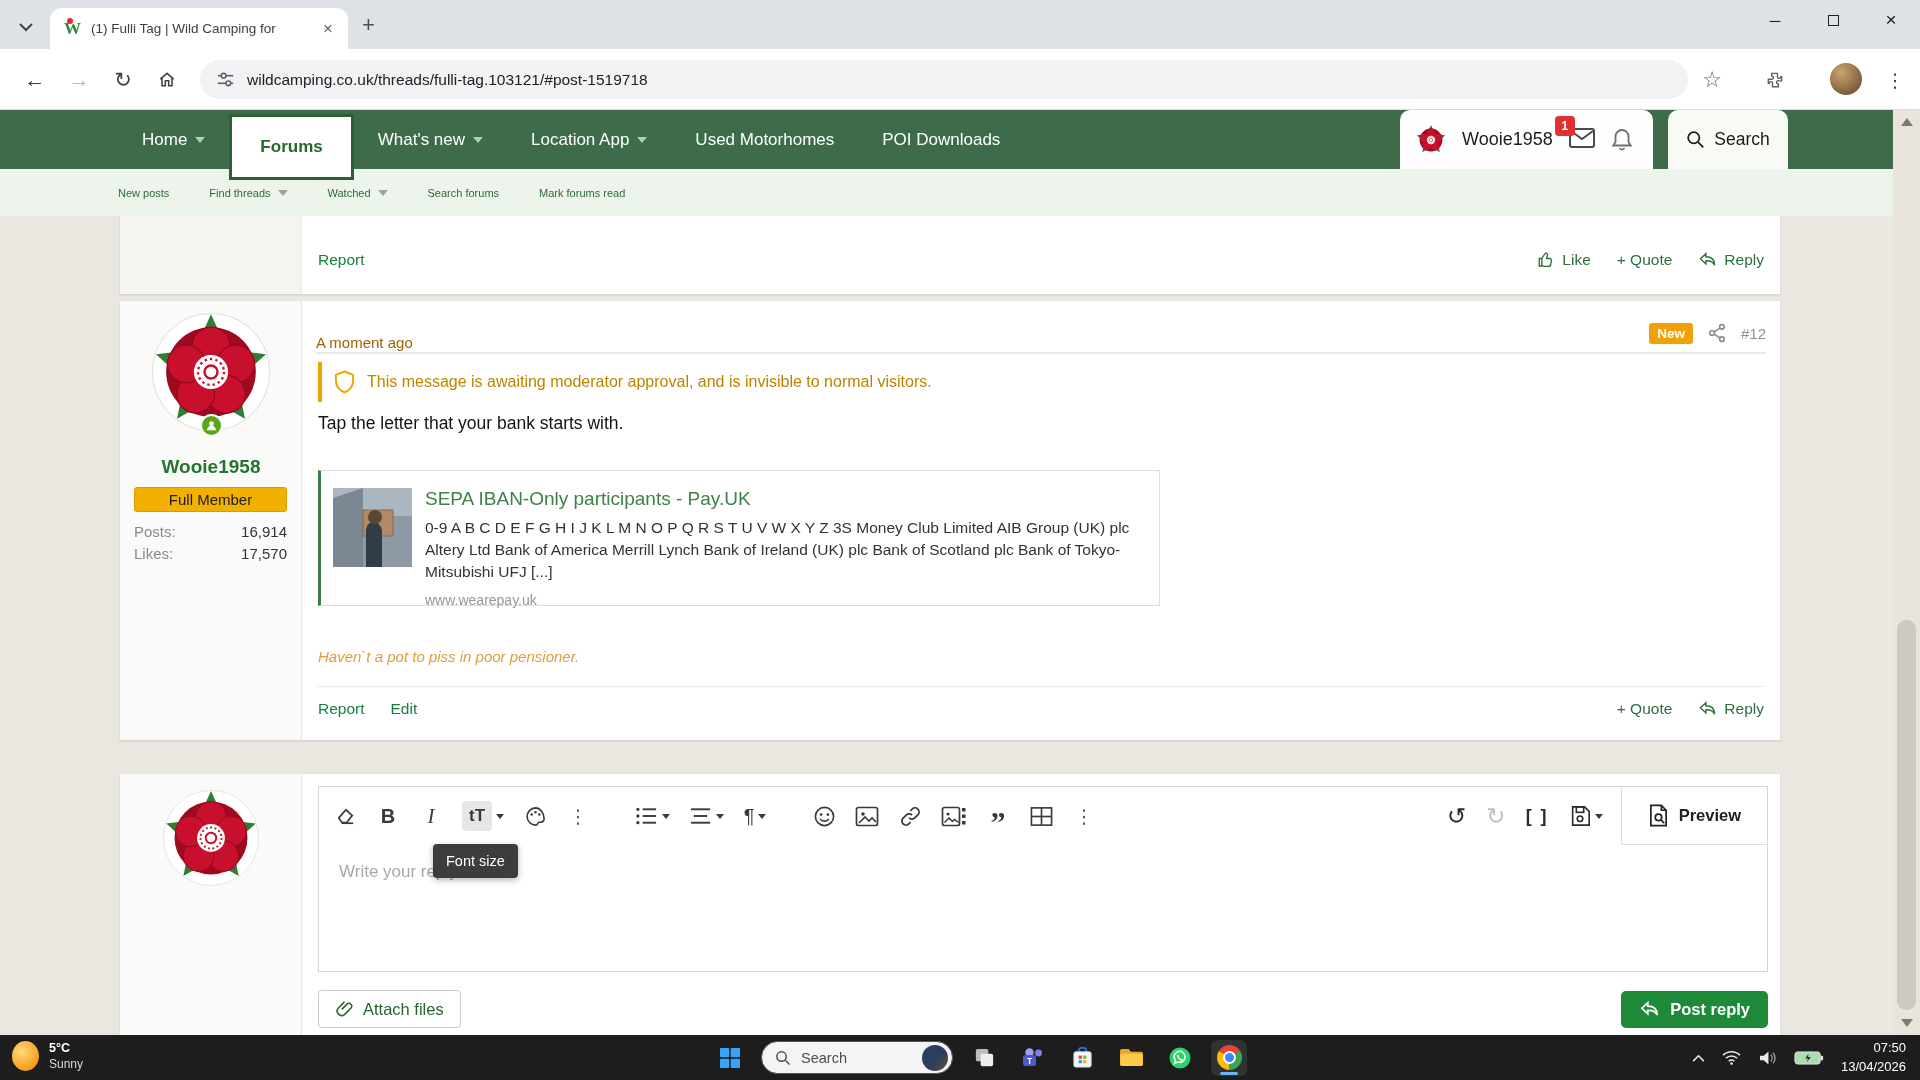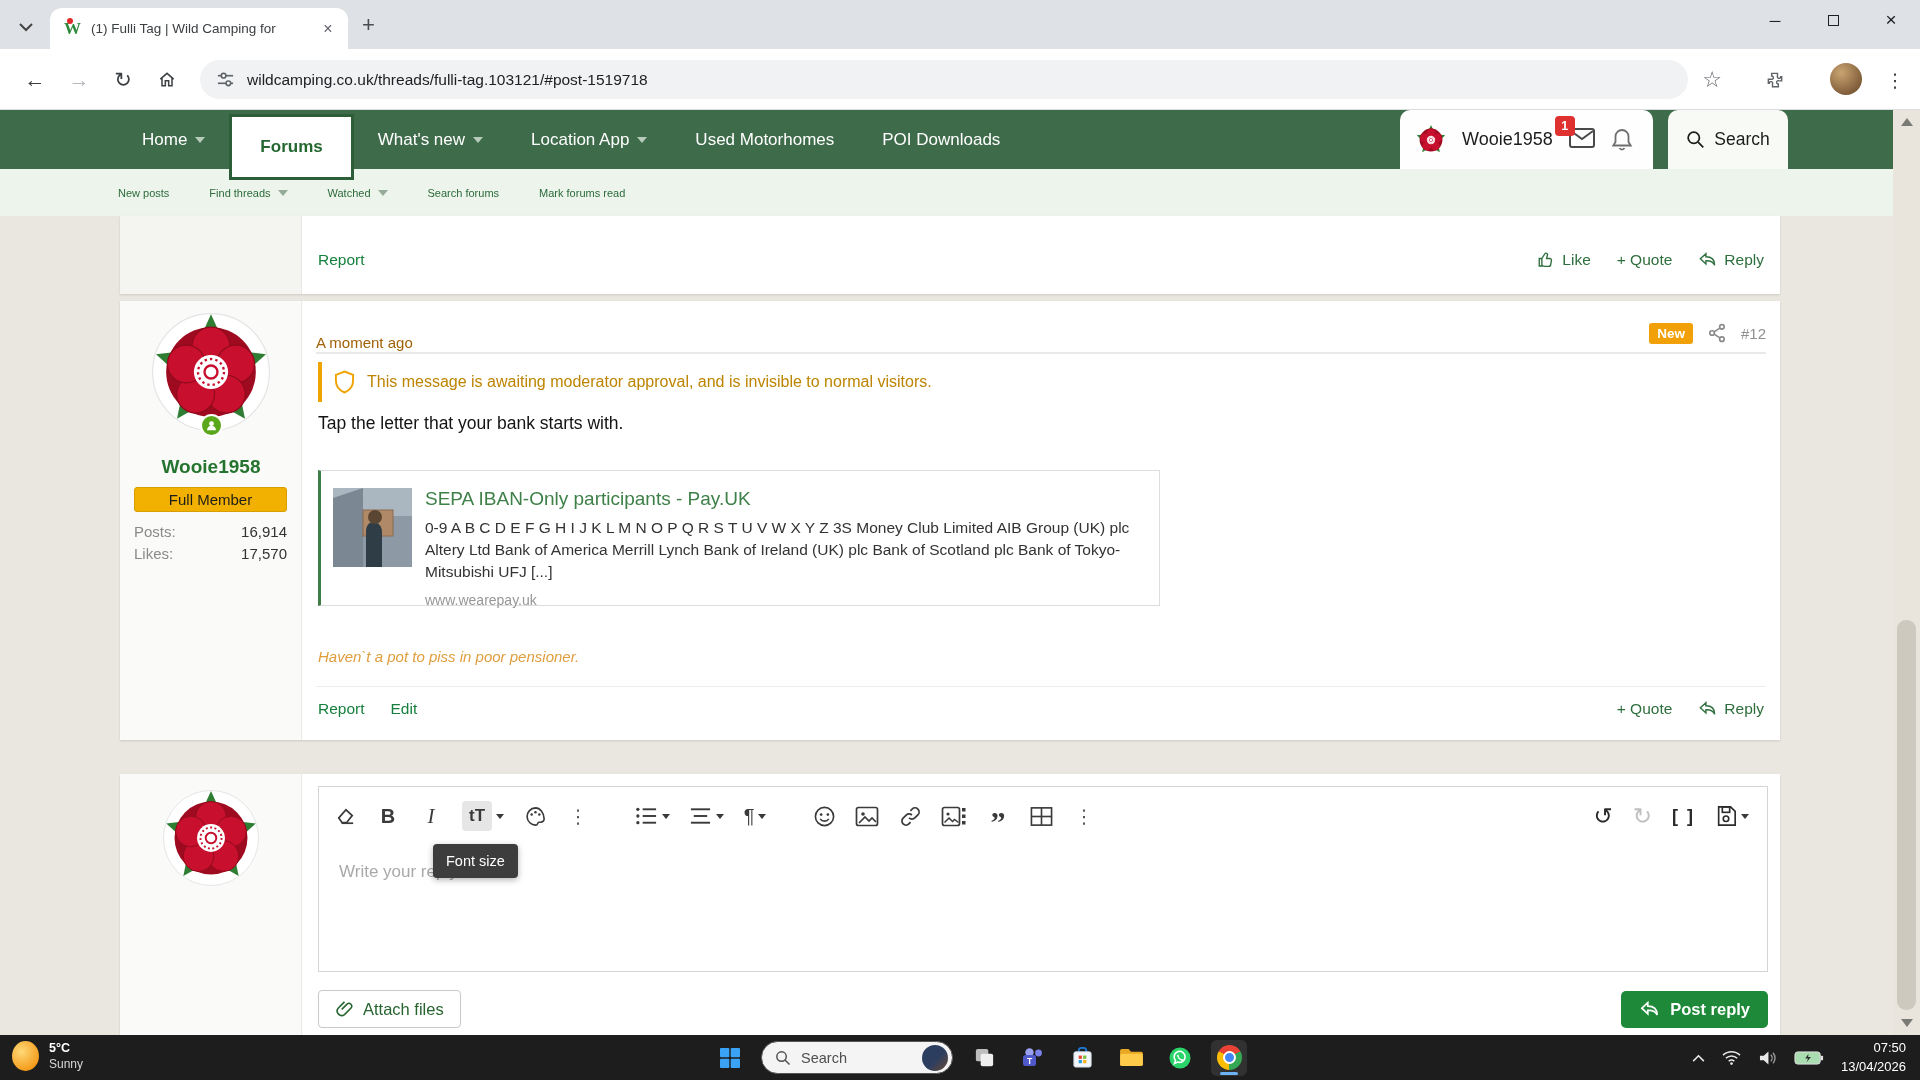--- a/index.html
+++ b/index.html
@@ -572,20 +572,31 @@
             <span class="brackets">[ ]</span>
             <span class="tbtn" style="margin:0;">
                 <svg width="22" height="22" viewBox="0 0 24 24">
                   <path d="M4 2h13l5 5v15H4z" fill="none" stroke="#2b2b2b" stroke-width="1.8"></path>
                   <rect x="8" y="2" width="8" height="6" fill="none" stroke="#2b2b2b" stroke-width="1.8"></rect>
                   <circle cx="12" cy="15" r="3" fill="none" stroke="#2b2b2b" stroke-width="1.8"></circle>
                 </svg>
                 <span class="tcaret"></span>
               </span>
           </div>
+          <div class="preview-zone">
+            <span class="ic">
+                <svg width="21" height="23" viewBox="0 0 22 24">
+                  <path d="M3 1.5h11l5 5V22.5H3z" fill="none" stroke="#222" stroke-width="1.8"></path>
+                  <path d="M14 1.5v5h5" fill="none" stroke="#222" stroke-width="1.8"></path>
+                  <circle cx="11" cy="14" r="3.4" fill="none" stroke="#222" stroke-width="1.8"></circle>
+                  <line x1="13.5" y1="16.5" x2="17" y2="20" stroke="#222" stroke-width="1.8"></line>
+                </svg>
+              </span>
+            <span>Preview</span>
+          </div>
         </div>
         <div class="ed-placeholder">Write your reply...</div>
         <div class="tooltip">Font size</div>
       </div>
 
       <div class="ed-footer">
         <div class="attach-btn">
           <span class="ic">
               <svg width="19" height="20" viewBox="0 0 24 24">
                 <path d="M8.5 12.5l7-7a3.6 3.6 0 0 1 5 5l-8.5 8.5a5.7 5.7 0 0 1-8-8l8-8" fill="none" stroke="#27642f" stroke-width="2"></path>

